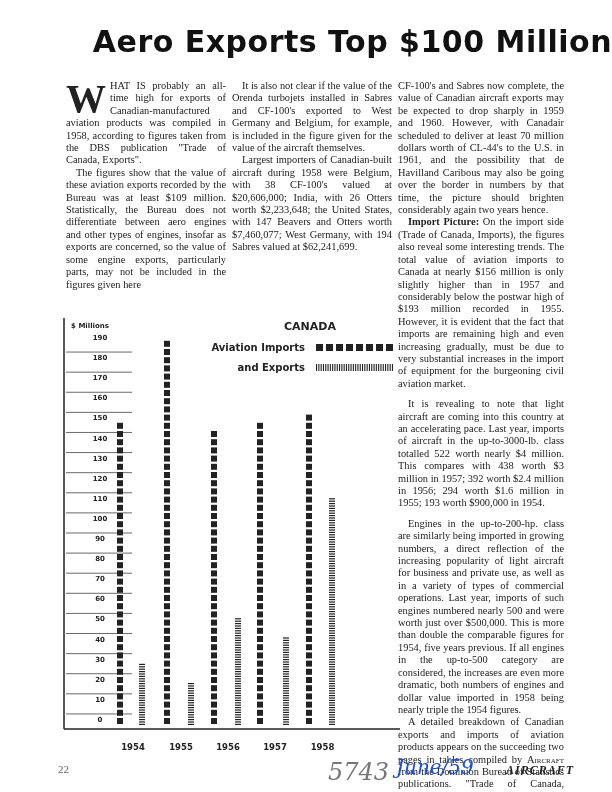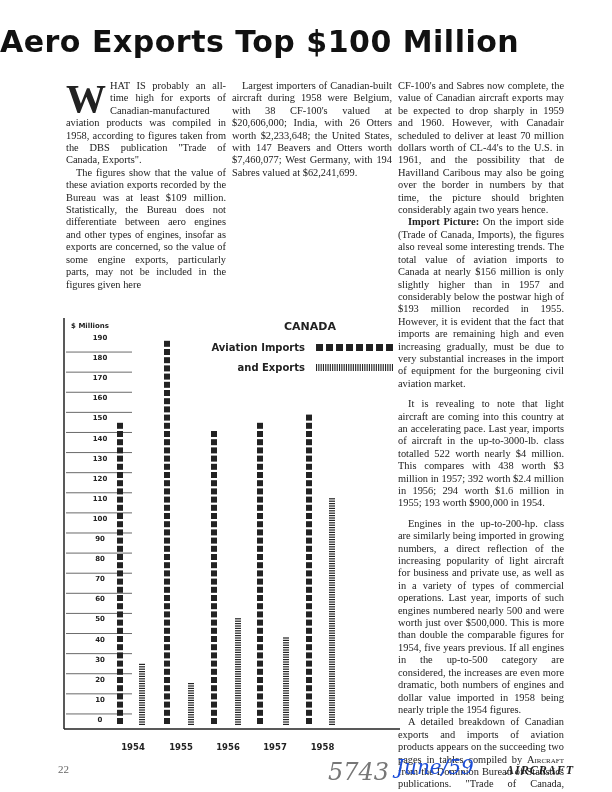--- a/index.html
+++ b/index.html
@@ -1,17 +1,17 @@
 <!DOCTYPE html>
 <html><head>
 <meta charset="utf-8">
 <style>
   html,body{margin:0;padding:0;background:#fff;}
   body{width:612px;height:792px;position:relative;overflow:hidden;color:#1a1a1a;}
-  .title{position:absolute;left:0;top:24px;width:612px;text-align:left;font-family:"DejaVu Sans",sans-serif;font-weight:bold;font-size:30px;letter-spacing:0.5px;color:#111;}
+  .title{position:absolute;left:0;top:24px;width:612px;text-align:right;font-family:"DejaVu Sans",sans-serif;font-weight:bold;font-size:30px;letter-spacing:0.5px;color:#111;}
   .col{position:absolute;font-family:"Liberation Serif",serif;font-size:10.4px;line-height:12.4px;text-align:justify;color:#222;}
   .col p{margin:0;text-indent:10px;}
   .col p.ni{text-indent:0;}
   .col p.gap{margin-top:8px;}
   .dropcap{float:left;font-size:40px;line-height:34px;font-weight:bold;margin:2px 4px 0 0;font-family:"Liberation Serif",serif;}
   .run{font-weight:bold;}
   .sc{font-variant:small-caps;}
   #col1{left:66px;top:80px;width:160px;}
   #col2{left:232px;top:80px;width:160px;}
   #col3{left:398px;top:80px;width:166px;}
@@ -26,20 +26,21 @@
 <body>
 
 <div class="title">Aero Exports Top $100 Million</div>
 
 <div class="col" id="col1">
   <p class="ni"><span class="dropcap">W</span><span>HAT IS probably an all-time high for exports of Canadian-manufactured aviation products was compiled in 1958, according to figures taken from the DBS publication "Trade of Canada, Exports".</span></p>
   <p>The figures show that the value of these aviation exports recorded by the Bureau was at least $109 million. Statistically, the Bureau does not differentiate between aero engines and other types of engines, insofar as exports are concerned, so the value of some engine exports, particularly parts, may not be included in the figures given here</p>
 </div>
 
 <div class="col" id="col2">
+  <p>It is also not clear if the value of the Orenda turbojets installed in Sabres and CF-100's exported to West Germany and Belgium, for example, is included in the figure given for the value of the aircraft themselves.</p>
   <p>Largest importers of Canadian-built aircraft during 1958 were Belgium, with 38 CF-100's valued at $20,606,000; India, with 26 Otters worth $2,233,648; the United States, with 147 Beavers and Otters worth $7,460,077; West Germany, with 194 Sabres valued at $62,241,699.</p>
 </div>
 
 <div class="col" id="col3">
   <p class="ni">CF-100's and Sabres now complete, the value of Canadian aircraft exports may be expected to drop sharply in 1959 and 1960. However, with Canadair scheduled to deliver at least 70 million dollars worth of CL-44's to the U.S. in 1961, and the possibility that de Havilland Caribous may also be going over the border in numbers by that time, the picture should brighten considerably again two years hence.</p>
   <p><span class="run">Import Picture:</span><span> On the import side (Trade of Canada, Imports), the figures also reveal some interesting trends. The total value of aviation imports to Canada at nearly $156 million is only slightly higher than in 1957 and considerably below the postwar high of $193 million recorded in 1955. However, it is evident that the fact that imports are remaining high and even increasing gradually, must be due to very substantial increases in the import of equipment for the burgeoning civil aviation market.</span></p>
   <p class="gap">It is revealing to note that light aircraft are coming into this country at an accelerating pace. Last year, imports of aircraft in the up-to-3000-lb. class totalled 522 worth nearly $4 million. This compares with 438 worth $3 million in 1957; 392 worth $2.4 million in 1956; 294 worth $1.6 million in 1955; 193 worth $900,000 in 1954.</p>
   <p class="gap">Engines in the up-to-200-hp. class are similarly being imported in growing numbers, a direct reflection of the increasing popularity of light aircraft for business and private use, as well as in a variety of types of commercial operations. Last year, imports of such engines numbered nearly 500 and were worth just over $500,000. This is more than double the comparable figures for 1954, five years previous. If all engines in the up-to-500 category are considered, the increases are even more dramatic, both numbers of engines and dollar value imported in 1958 being nearly triple the 1954 figures.</p>
   <p><span>A detailed breakdown of Canadian exports and imports of aviation products appears on the succeeding two pages in tables compiled by </span><span class="sc">Aircraft</span><span> from the Dominion Bureau of Statistics publications. "Trade of Canada, Imports" and "Trade of Canada, Exports."</span></p>
 </div>

